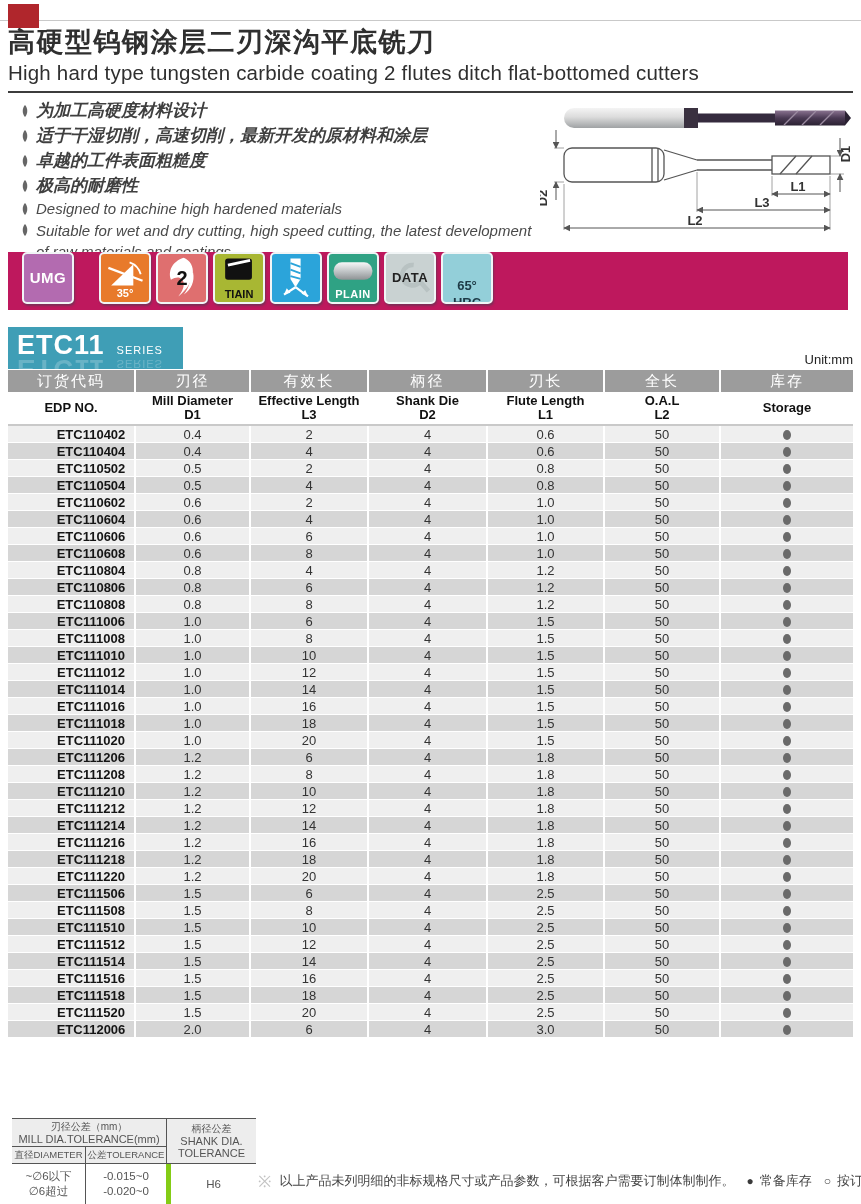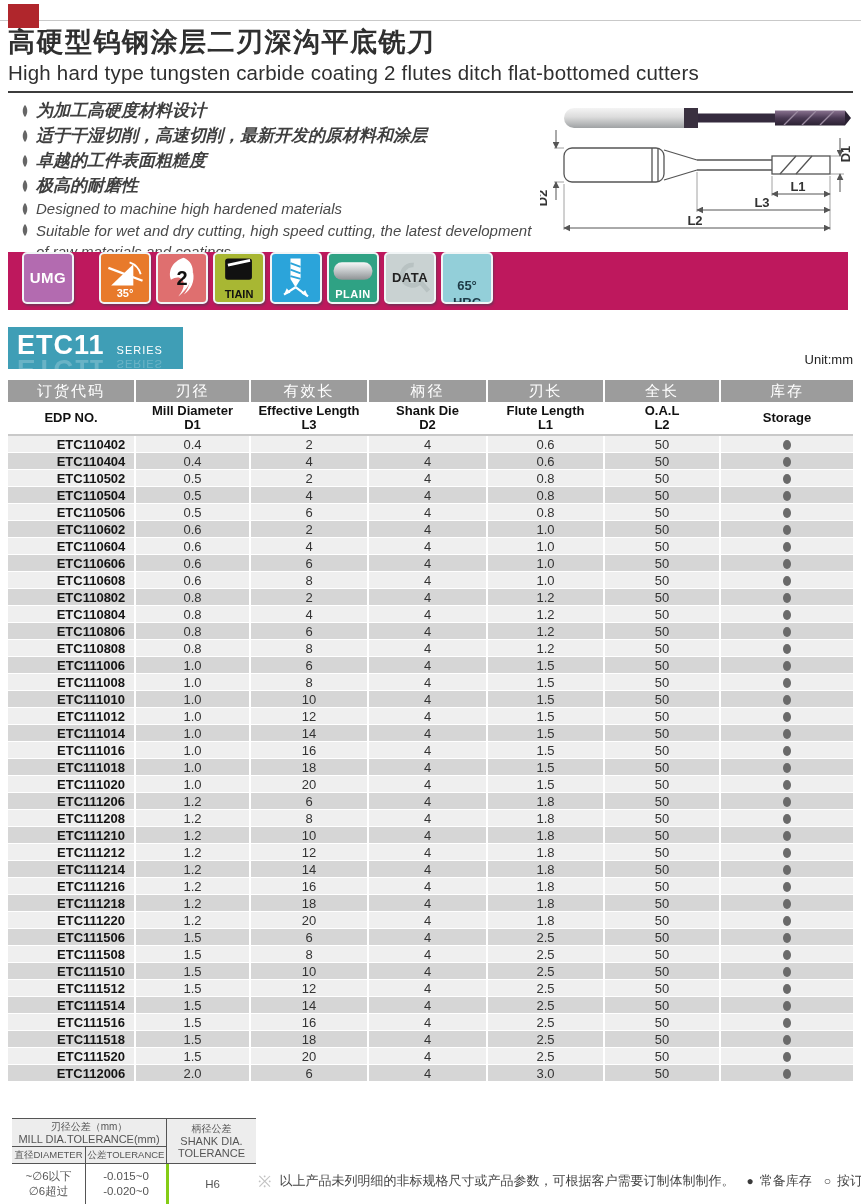--- a/index.html
+++ b/index.html
@@ -42,21 +42,21 @@
   
   .series-banner{position:absolute;left:8px;top:327px;width:175px;height:42px;background:#3f9eb6;color:#fff;
                  overflow:hidden;padding:3px 4px 0 9px;box-sizing:border-box;}
   .series-line{display:flex;align-items:baseline;gap:12px;white-space:nowrap;}
   .series-name{font-size:27px;font-weight:bold;letter-spacing:1px;}
   .series-tag{font-size:11px;letter-spacing:1px;}
   .series-line.reflect{transform:scaleY(-1);opacity:.22;margin-top:-8px;}
   .unit-label{position:absolute;right:8px;top:352px;font-size:13px;color:#222;}
 
   
-  .spec-table{position:absolute;left:8px;top:380px;width:845px;border-collapse:collapse;table-layout:fixed;}
+  .spec-table{position:absolute;left:8px;top:370px;width:845px;border-collapse:collapse;table-layout:fixed;}
   .spec-table th,.spec-table td{padding:0;text-align:center;}
   .spec-table thead .zh th{background:#9c9c9c;color:#fff;font-size:15px;font-weight:normal;height:22px;
                            border-right:2px solid #fff;letter-spacing:2px;}
   .spec-table thead .en th{background:#fff;color:#111;font-size:13px;font-weight:bold;height:32px;line-height:14px;
                            border-right:2px solid #fff;border-bottom:2px solid #c9c9c9;}
   .spec-table thead th:last-child{border-right:none;}
   .spec-table tbody td{height:16px;font-size:13px;color:#333;border-right:2px solid #fff;border-bottom:1px solid #fff;}
   .spec-table tbody td:last-child{border-right:none;}
   .spec-table tbody tr:nth-child(odd){background:#efefef;}
   .spec-table tbody tr:nth-child(even){background:#d6d6d6;}
@@ -70,21 +70,21 @@
   .tol-cell{display:flex;flex-direction:column;justify-content:center;}
   .tol-mill{grid-column:1/3;grid-row:1;background:#ededed;border-bottom:1px solid #555;font-size:10px;line-height:12px;}
   .tol-mill .en{font-size:11px;}
   .tol-shank{grid-column:3;grid-row:1/3;background:#ededed;border-left:1px solid #555;border-bottom:1px solid #555;
              font-size:10px;line-height:12px;}
   .tol-shank .en{font-size:11px;}
   .tol-sub{grid-row:2;background:#ededed;font-size:9.5px;border-bottom:1px solid #555;}
   .tol-sub.first{border-right:1px solid #555;}
   .tol-val{grid-row:3;background:#fff;font-size:11.5px;line-height:15px;}
   .tol-val.first{border-right:1px solid #555;}
-  .tol-h6{grid-row:3;background:#fff;border-left:3px solid #84cc16;font-size:11.5px;}
+  .tol-h6{grid-row:3;background:#fff;border-left:5px solid #84cc16;font-size:11.5px;}
 
   
   .footnote{position:absolute;left:258px;top:1170px;width:596px;display:flex;align-items:center;gap:8px;
             font-size:13px;color:#444;white-space:nowrap;}
   .fn-marker{color:#c2c2c2;font-size:16px;}
   .legend{display:flex;align-items:center;gap:6px;margin-left:4px;}
   .legend .sym{font-size:12px;color:#3a3a3a;}
 
   
   .diagram{position:absolute;left:540px;top:98px;width:318px;height:142px;}
@@ -353,29 +353,20 @@
         <tr>
           <td class="code">ETC110504</td>
           <td>0.5</td>
           <td>4</td>
           <td>4</td>
           <td>0.8</td>
           <td>50</td>
           <td><span class="dot"></span></td>
         </tr>
         <tr>
-          <td class="code">ETC110506</td>
-          <td>0.5</td>
-          <td>6</td>
-          <td>4</td>
-          <td>0.8</td>
-          <td>50</td>
-          <td><span class="dot"></span></td>
-        </tr>
-        <tr>
           <td class="code">ETC110602</td>
           <td>0.6</td>
           <td>2</td>
           <td>4</td>
           <td>1.0</td>
           <td>50</td>
           <td><span class="dot"></span></td>
         </tr>
         <tr>
           <td class="code">ETC110604</td>
@@ -394,29 +385,20 @@
           <td>1.0</td>
           <td>50</td>
           <td><span class="dot"></span></td>
         </tr>
         <tr>
           <td class="code">ETC110608</td>
           <td>0.6</td>
           <td>8</td>
           <td>4</td>
           <td>1.0</td>
-          <td>50</td>
-          <td><span class="dot"></span></td>
-        </tr>
-        <tr>
-          <td class="code">ETC110802</td>
-          <td>0.8</td>
-          <td>2</td>
-          <td>4</td>
-          <td>1.2</td>
           <td>50</td>
           <td><span class="dot"></span></td>
         </tr>
         <tr>
           <td class="code">ETC110804</td>
           <td>0.8</td>
           <td>4</td>
           <td>4</td>
           <td>1.2</td>
           <td>50</td>

